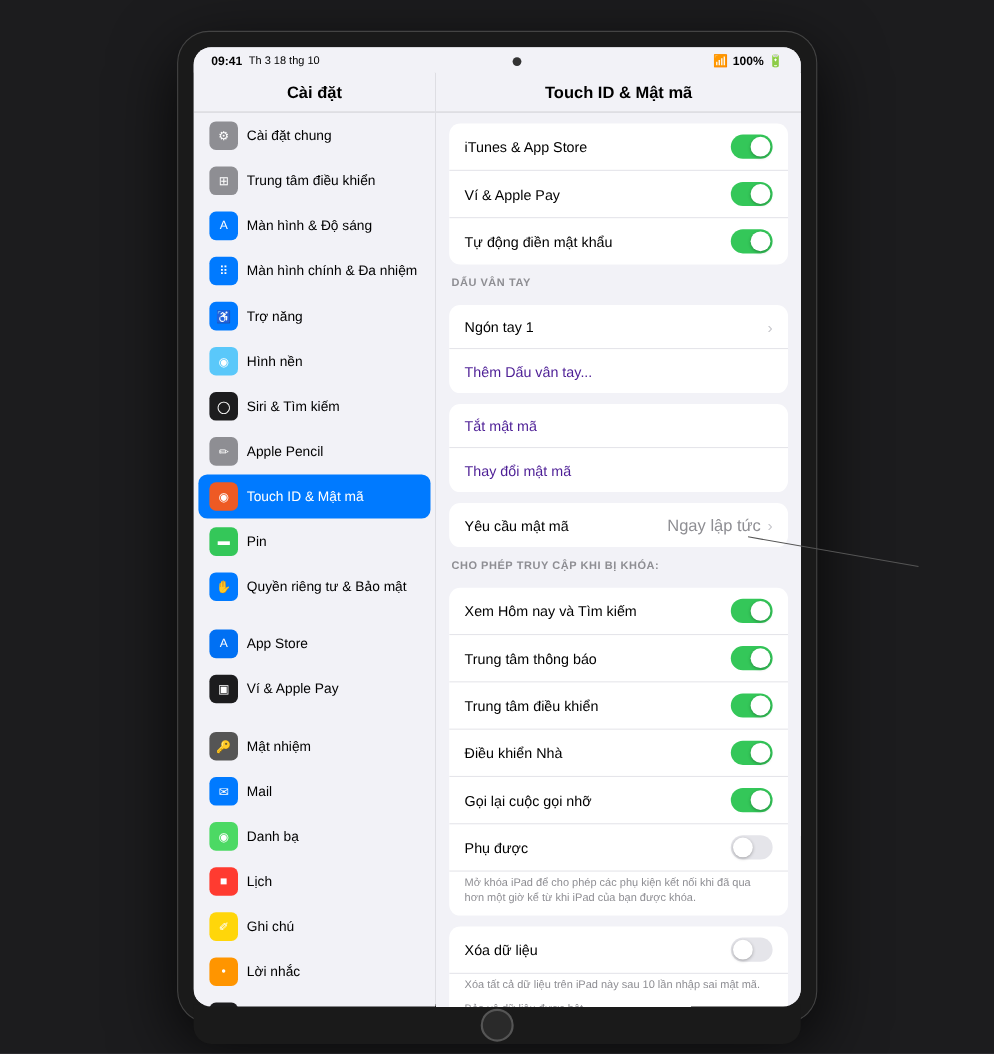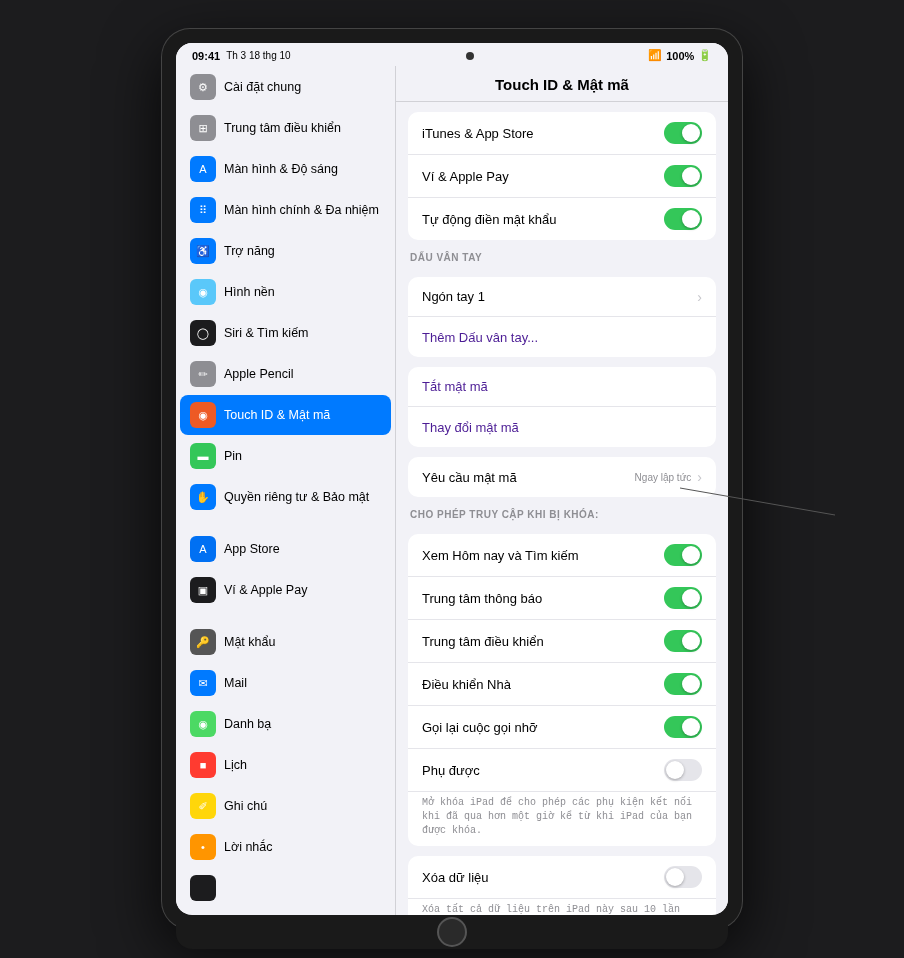--- a/index.html
+++ b/index.html
@@ -172,21 +172,21 @@
       color: #8e8e93;
       text-transform: uppercase;
       padding: 12px 14px 4px;
       letter-spacing: 0.5px;
     }
     .chevron {
       color: #c7c7cc;
       font-size: 14px;
     }
     .row-value {
-      font-size: 10px;
+      font-size: 15px;
       color: #8e8e93;
       margin-right: 4px;
     }
     
     .home-btn-area {
       display: flex;
       justify-content: center;
       padding: 4px 0 2px;
       background: #1a1a1a;
     }
@@ -195,21 +195,20 @@
       height: 30px;
       border-radius: 50%;
       border: 2px solid #555;
       background: #2a2a2a;
     }
     .small-note {
       font-size: 10px;
       color: #8e8e93;
       padding: 4px 14px 8px;
       line-height: 1.4;
-      font-family: Liberation Mono, monospace;
     }
   </style>
 </head>
 <body>
 
 <div style="position:relative; width:904px; height:958px; display:flex; align-items:center; justify-content:center; background:#1c1c1e;">
 
   <div class="ipad-frame">
     <div class="ipad-screen">
 
@@ -222,20 +221,21 @@
         <div class="status-right">
           <span style="font-size:11px;">📶</span>
           <span style="font-size:11px;">100%</span>
           <span style="font-size:11px;">🔋</span>
         </div>
       </div>
 
       <div class="main-content">
 
         <div class="sidebar">
+          <div class="sidebar-title">Cài đặt</div>
 
           <div id="sidebar-items-container">
               <div class="sidebar-item">
     <div class="item-icon" style="background:#8e8e93;">
       <span style="color:#fff; font-size:11px;">⚙</span>
     </div>
     <span class="item-label">Cài đặt chung</span>
   </div>
               <div class="sidebar-item">
     <div class="item-icon" style="background:#8e8e93;">
@@ -308,21 +308,21 @@
     <div class="item-icon" style="background:#1c1c1e;">
       <span style="color:#fff; font-size:11px;">▣</span>
     </div>
     <span class="item-label">Ví &amp; Apple Pay</span>
   </div>
               <div style="height: 10px;"></div>
               <div class="sidebar-item">
     <div class="item-icon" style="background:#555;">
       <span style="color:#fff; font-size:11px;">🔑</span>
     </div>
-    <span class="item-label">Mật khẩu</span>
+    <span class="item-label">Mật nhiệm</span>
   </div>
               <div class="sidebar-item">
     <div class="item-icon" style="background:#007aff;">
       <span style="color:#fff; font-size:11px;">✉</span>
     </div>
     <span class="item-label">Mail</span>
   </div>
               <div class="sidebar-item">
     <div class="item-icon" style="background:#4cd964;">
       <span style="color:#fff; font-size:11px;">◉</span>

